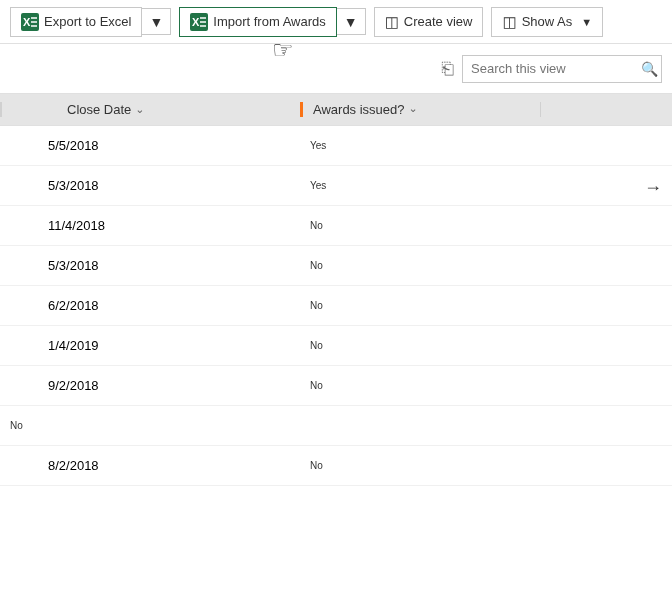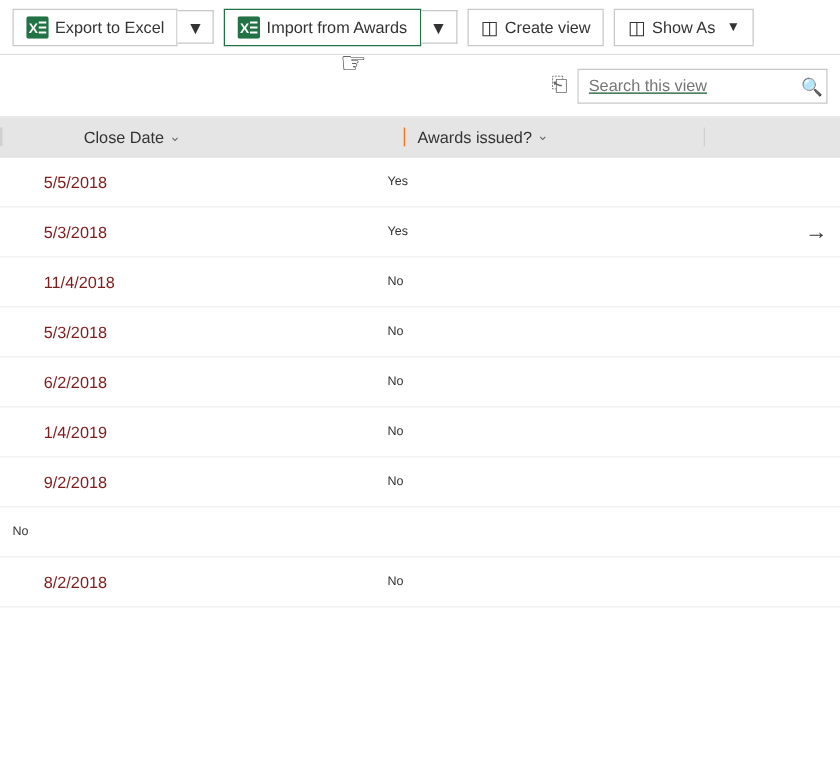--- a/index.html
+++ b/index.html
@@ -69,22 +69,21 @@
       align-items: center;
       border: 1px solid #c8c8c8;
       width: 200px;
     }
     .search-input {
       border: none;
       outline: none;
       padding: 5px 8px;
       font-size: 13px;
       width: 170px;
-      color: #14532d;
-      text-decoration: underline;
+      color: #be185d;
     }
     .search-btn {
       background: none;
       border: none;
       padding: 5px 8px;
       cursor: pointer;
       color: #333;
       font-size: 14px;
     }
 
@@ -106,43 +105,42 @@
       color: #333;
       font-size: 13px;
       border-left: 2px solid #d0d0d0;
     }
     .col-awards {
       width: 240px;
       padding-left: 10px;
       display: flex;
       color: #333;
       font-size: 13px;
-      border-left: 1px solid #f97316;
-      margin-left: 23px;
+      border-left: 3px solid #f97316;
     }
     .col-sort-icon {
       margin-left: 4px;
       font-size: 11px;
       color: #666;
     }
     .col-extra {
       flex: 1;
       border-left: 1px solid #d0d0d0;
     }
     .table-row {
       display: flex;
       border-bottom: 1px solid #f0f0f0;
       min-height: 40px;
       align-items: center;
       position: relative;
     }
     .cell-date {
       width: 300px;
-      padding-left: 35px;
-      color: #7f1d1d;
+      padding-left: 48px;
+      color: #000000;
       font-size: 13px;
     }
     .cell-award {
       width: 240px;
       padding-left: 10px;
       font-size: 10px;
       color: #333;
     }
     .cell-arrow {
       position: absolute;

